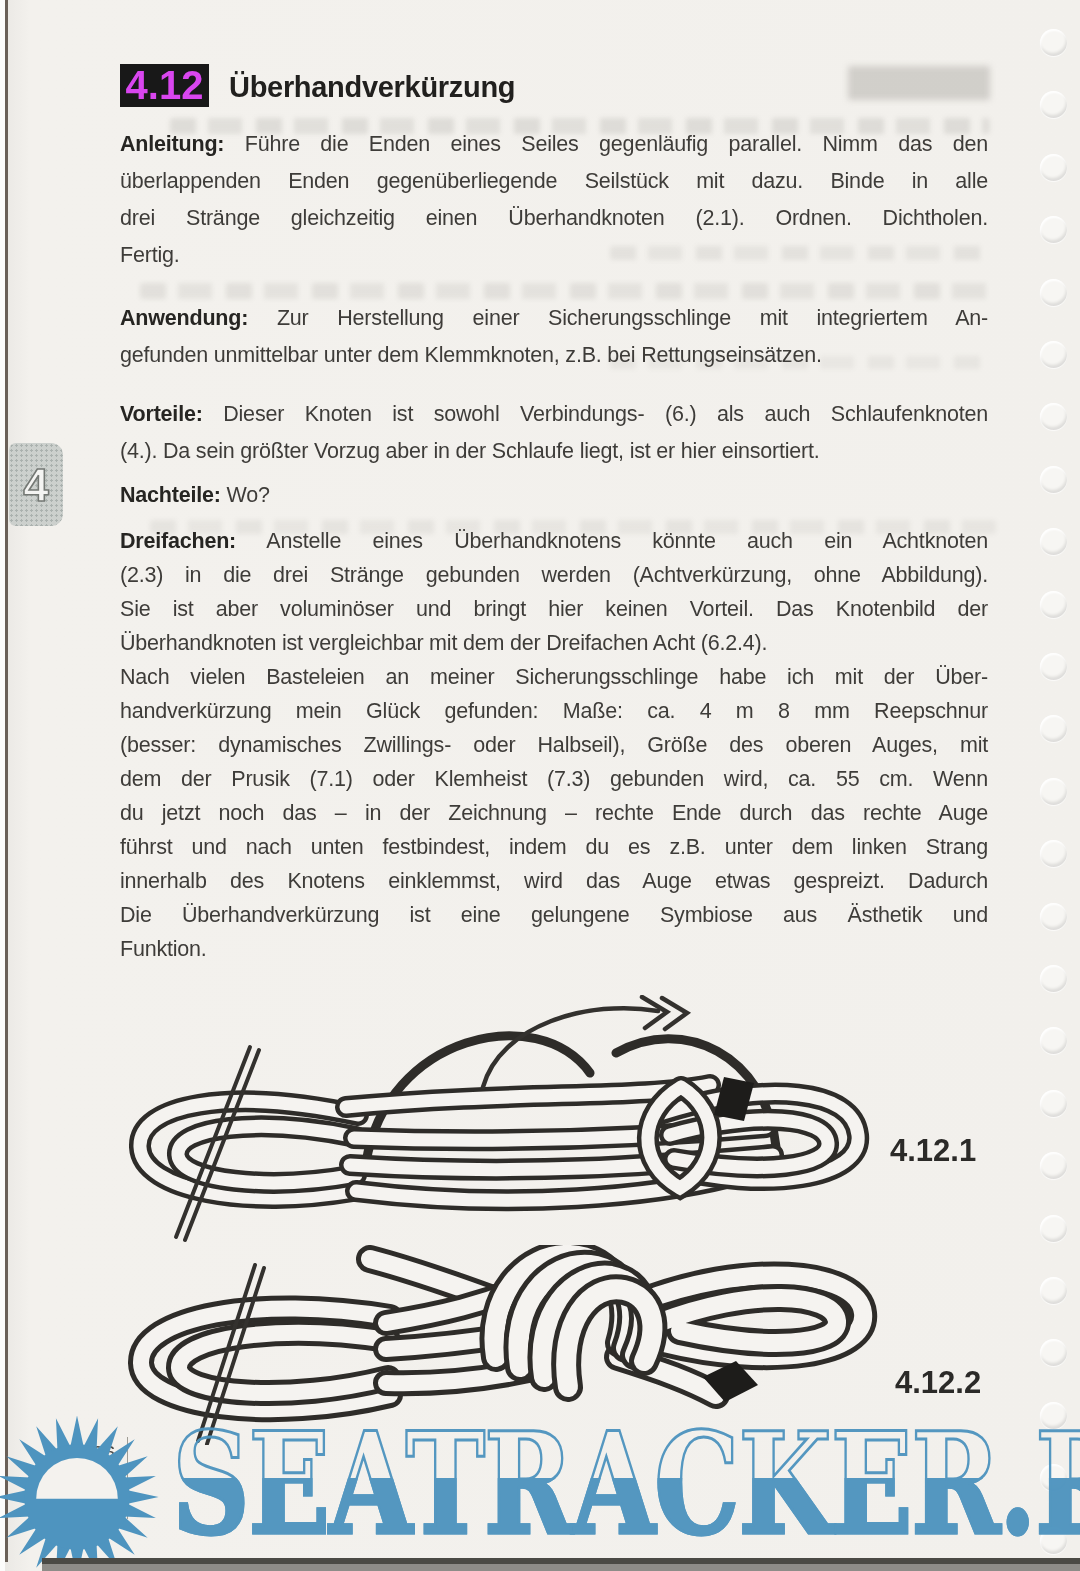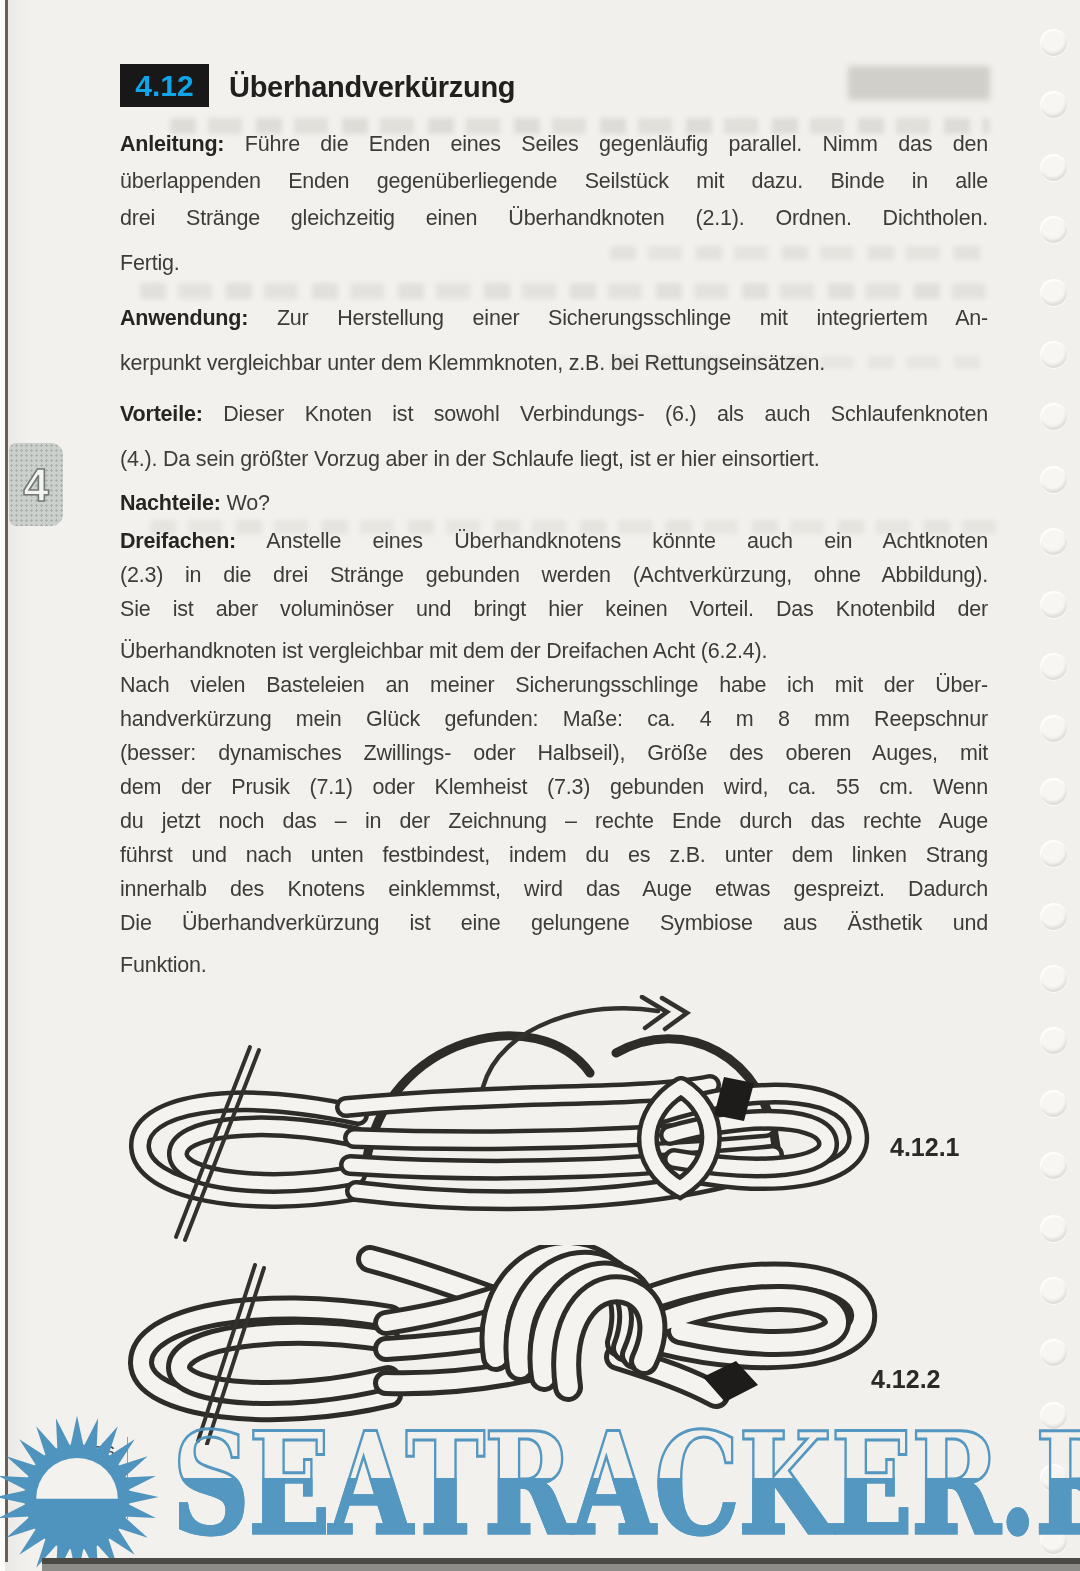--- a/index.html
+++ b/index.html
@@ -17,38 +17,38 @@
             background-color:#ccd0cd;
             background-image:radial-gradient(#aab1ae 1.1px,transparent 1.2px);
             background-size:5px 5px;border-radius:7px 12px 12px 7px;
             display:flex;align-items:center;justify-content:center;}
   .side-tab span{font-size:46px;font-weight:bold;color:#f4f4f2;
                  -webkit-text-stroke:1.6px #747874;letter-spacing:0;}
 
   
   .badge{position:absolute;left:120px;top:64px;width:89px;height:43px;background:#181818;
          display:flex;align-items:center;justify-content:center;}
-  .badge span{color:#0ea5e9;font-weight:bold;font-size:30px;letter-spacing:0;}
+  .badge span{color:#d946ef;font-weight:bold;font-size:40px;letter-spacing:0;}
   .title{position:absolute;left:229px;top:71px;font-size:29px;font-weight:bold;color:#21201e;letter-spacing:-0.3px;}
 
   
   .ghost{position:absolute;filter:blur(2.6px);opacity:.55;border-radius:3px;
          background:repeating-linear-gradient(90deg,rgba(120,118,112,.30) 0 26px,rgba(120,118,112,0) 26px 38px,rgba(120,118,112,.26) 38px 72px,rgba(120,118,112,0) 72px 86px);}
   .ghost-badge{position:absolute;left:848px;top:66px;width:142px;height:34px;background:rgba(125,122,116,.28);
                filter:blur(3px);border-radius:2px;}
 
   
   .para{position:absolute;left:120px;width:868px;font-size:21.5px;color:#3e3c39;letter-spacing:-0.2px;}
   .para b{color:#262522;}
   .para .line{text-align:justify;text-align-last:justify;white-space:normal;}
-  .para .line.ragged{text-align-last:left;margin-top:8px;}
+  .para .line.ragged{text-align-last:left;}
 
   
   .fig{position:absolute;}
-  .fig-label{position:absolute;font-size:25px;font-weight:bold;color:#2b2a28;letter-spacing:0;}
+  .fig-label{position:absolute;font-size:31px;font-weight:bold;color:#2b2a28;letter-spacing:0;}
   svg .rope-out{fill:none;stroke:#2e2c29;stroke-linecap:round;}
   svg .rope-in{fill:none;stroke:#f5f3f0;stroke-linecap:round;}
   svg .thin{fill:none;stroke:#33312e;stroke-linecap:round;}
 
   
   .hole{position:absolute;width:27px;height:27px;border-radius:50%;background:#f7f6f3;
         box-shadow:inset 1px 2px 2px rgba(255,255,255,.95), inset -1px -3px 3px rgba(0,0,0,.10), 0 1px 1px rgba(255,255,255,.7);}
 
   
   .page-num{position:absolute;left:92px;top:1441px;font-size:21px;color:#4c4b49;}
@@ -88,21 +88,21 @@
   <div class="ghost" style="left:150px;top:520px;width:846px;height:14px;opacity:.35;"></div>
 
   <div class="para" style="top:126px;line-height:37px;">
       <div class="line"><b>Anleitung:</b> Führe die Enden eines Seiles gegenläufig parallel. Nimm das den</div>
       <div class="line">überlappenden Enden gegenüberliegende Seilstück mit dazu. Binde in alle</div>
       <div class="line">drei Stränge gleichzeitig einen Überhandknoten (2.1). Ordnen. Dichtholen.</div>
       <div class="line ragged">Fertig.</div>
     </div>
   <div class="para" style="top:300px;line-height:37px;">
       <div class="line"><b>Anwendung:</b> Zur Herstellung einer Sicherungsschlinge mit integriertem An-</div>
-      <div class="line ragged">kerpunkt vergleichbar unter dem Klemmknoten, z.B. bei Rettungseinsätzen.</div>
+      <div class="line ragged">gefunden unmittelbar unter dem Klemmknoten, z.B. bei Rettungseinsätzen.</div>
     </div>
   <div class="para" style="top:396px;line-height:37px;">
       <div class="line"><b>Vorteile:</b> Dieser Knoten ist sowohl Verbindungs- (6.) als auch Schlaufenknoten</div>
       <div class="line ragged">(4.). Da sein größter Vorzug aber in der Schlaufe liegt, ist er hier einsortiert.</div>
     </div>
   <div class="para" style="top:477px;line-height:37px;">
       <div class="line ragged"><b>Nachteile:</b> Wo?</div>
     </div>
   <div class="para" style="top:524px;line-height:34px;">
       <div class="line"><b>Dreifachen:</b> Anstelle eines Überhandknotens könnte auch ein Achtknoten</div>
@@ -193,21 +193,21 @@
       <path class="rope-in" stroke-width="20" d="M 402,122 C 392,58 432,16 472,20 C 507,24 524,60 508,103"></path>
       <path class="rope-out" stroke-width="30" d="M 426,132 C 416,68 456,26 493,31 C 523,36 536,68 517,110"></path>
       <path class="rope-in" stroke-width="20" d="M 426,132 C 416,68 456,26 493,31 C 523,36 536,68 517,110"></path>
       <path class="rope-out" stroke-width="30" d="M 450,142 C 440,78 472,38 506,45 C 533,51 543,80 526,116"></path>
       <path class="rope-in" stroke-width="20" d="M 450,142 C 440,78 472,38 506,45 C 533,51 543,80 526,116"></path>
 
       <path class="thin" stroke-width="4" d="M 137,20 L 80,196"></path>
       <path class="thin" stroke-width="4" d="M 146,23 L 89,199"></path>
     </svg>
   </div>
-  <div class="fig-label" style="left:871px;top:1365px;">4.12.2</div>
+  <div class="fig-label" style="left:895px;top:1365px;">4.12.2</div>
 
   <div id="holes">
       <div class="hole" style="left: 1040px; top: 29px;"></div>
       <div class="hole" style="left: 1040px; top: 91.4px;"></div>
       <div class="hole" style="left: 1040px; top: 153.8px;"></div>
       <div class="hole" style="left: 1040px; top: 216.2px;"></div>
       <div class="hole" style="left: 1040px; top: 278.6px;"></div>
       <div class="hole" style="left: 1040px; top: 341px;"></div>
       <div class="hole" style="left: 1040px; top: 403.4px;"></div>
       <div class="hole" style="left: 1040px; top: 465.8px;"></div>

